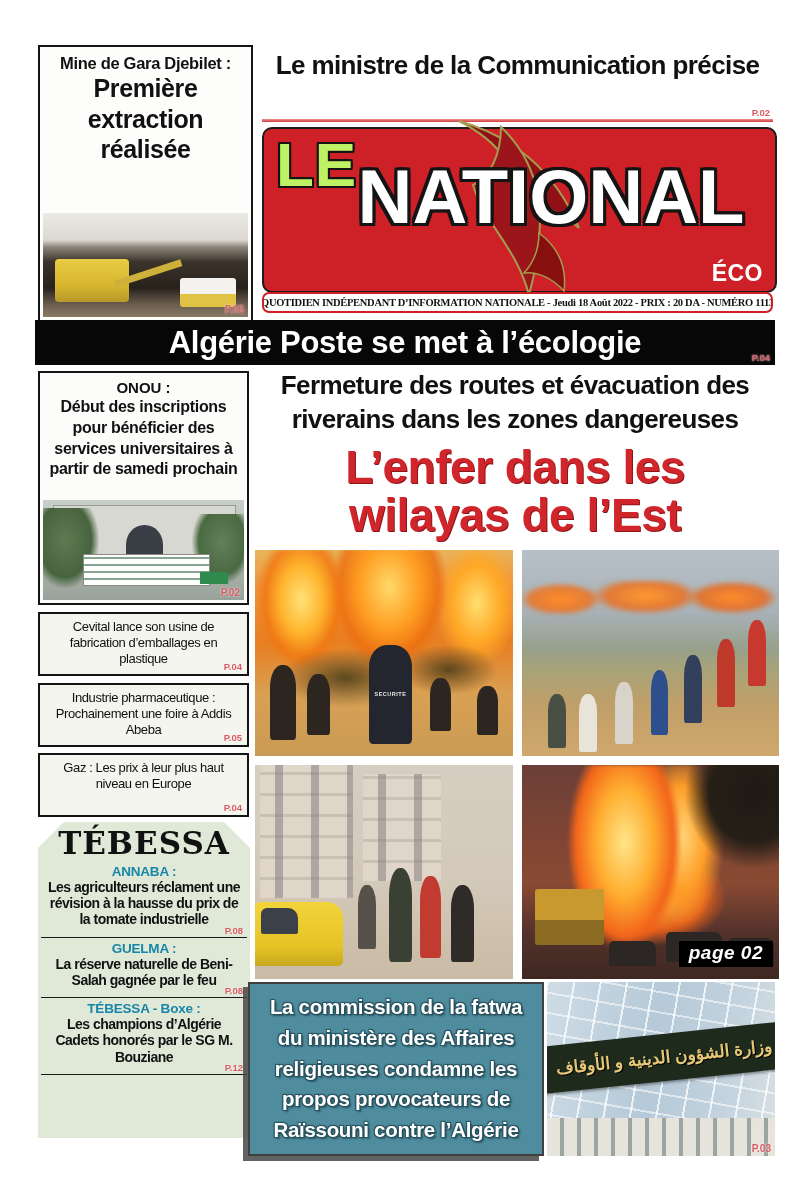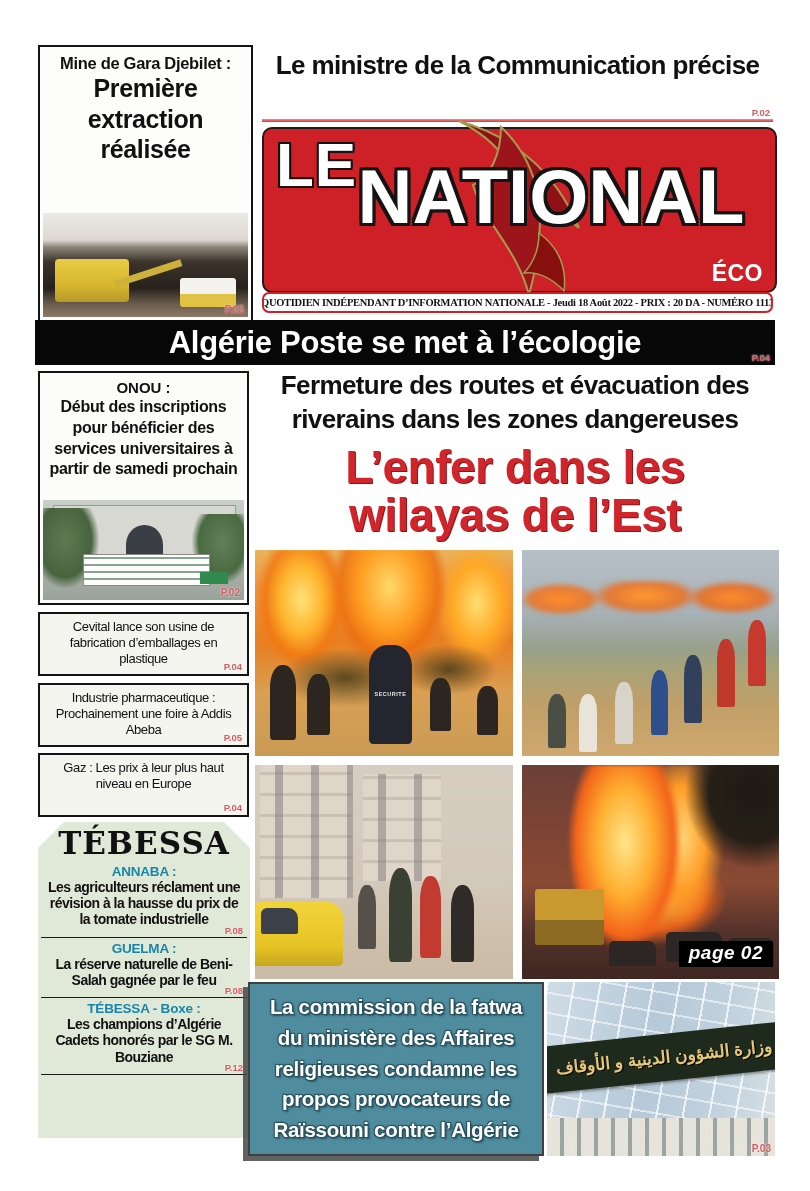--- a/index.html
+++ b/index.html
@@ -20,21 +20,21 @@
 
   
   .tr-block{left:262px;top:50px;width:511px;height:72px;}
   .tr-line{font-size:26px;font-weight:bold;text-align:center;white-space:nowrap;letter-spacing:-.6px;line-height:1.22;}
   .tr-rule{position:absolute;left:0;right:0;bottom:0;height:3px;background:linear-gradient(180deg,#ef8d8d,#d23c3c);}
   .tr-ref{position:absolute;right:3px;bottom:4px;}
 
   
   .masthead{left:262px;top:127px;width:511px;height:162px;background:#cd2127;border:2px solid #1c1c1c;border-radius:10px;}
   .mh-flame{position:absolute;left:125px;top:-16px;width:250px;height:190px;pointer-events:none;}
-  .mh-le{position:absolute;left:12px;top:0px;font-size:62px;font-weight:bold;color:#ffffff;letter-spacing:1px;
+  .mh-le{position:absolute;left:12px;top:0px;font-size:62px;font-weight:bold;color:#bef264;letter-spacing:1px;
      text-shadow:-2px -2px 0 #141414,2px -2px 0 #141414,-2px 2px 0 #141414,2px 2px 0 #141414,-2px 0 0 #141414,2px 0 0 #141414,0 -2px 0 #141414,0 2px 0 #141414;}
   .mh-title{position:absolute;left:72px;top:24px;width:430px;text-align:center;font-size:76px;font-weight:bold;color:#fff;letter-spacing:0px;
      text-shadow:-3px -3px 0 #141414,3px -3px 0 #141414,-3px 3px 0 #141414,3px 3px 0 #141414,-3px 0 0 #141414,3px 0 0 #141414,0 -3px 0 #141414,0 3px 0 #141414;}
   .mh-eco{position:absolute;right:12px;bottom:4px;font-size:23px;font-weight:bold;color:#fff;letter-spacing:.5px;}
 
   
   .tagline{left:262px;top:292px;width:511px;height:21px;border:2px solid #cd2127;border-radius:7px;background:#fff;
      font-family:"Liberation Serif",serif;font-weight:bold;font-size:10.5px;letter-spacing:-.3px;
      display:flex;align-items:center;justify-content:center;white-space:nowrap;overflow:hidden;box-sizing:border-box;}
 

